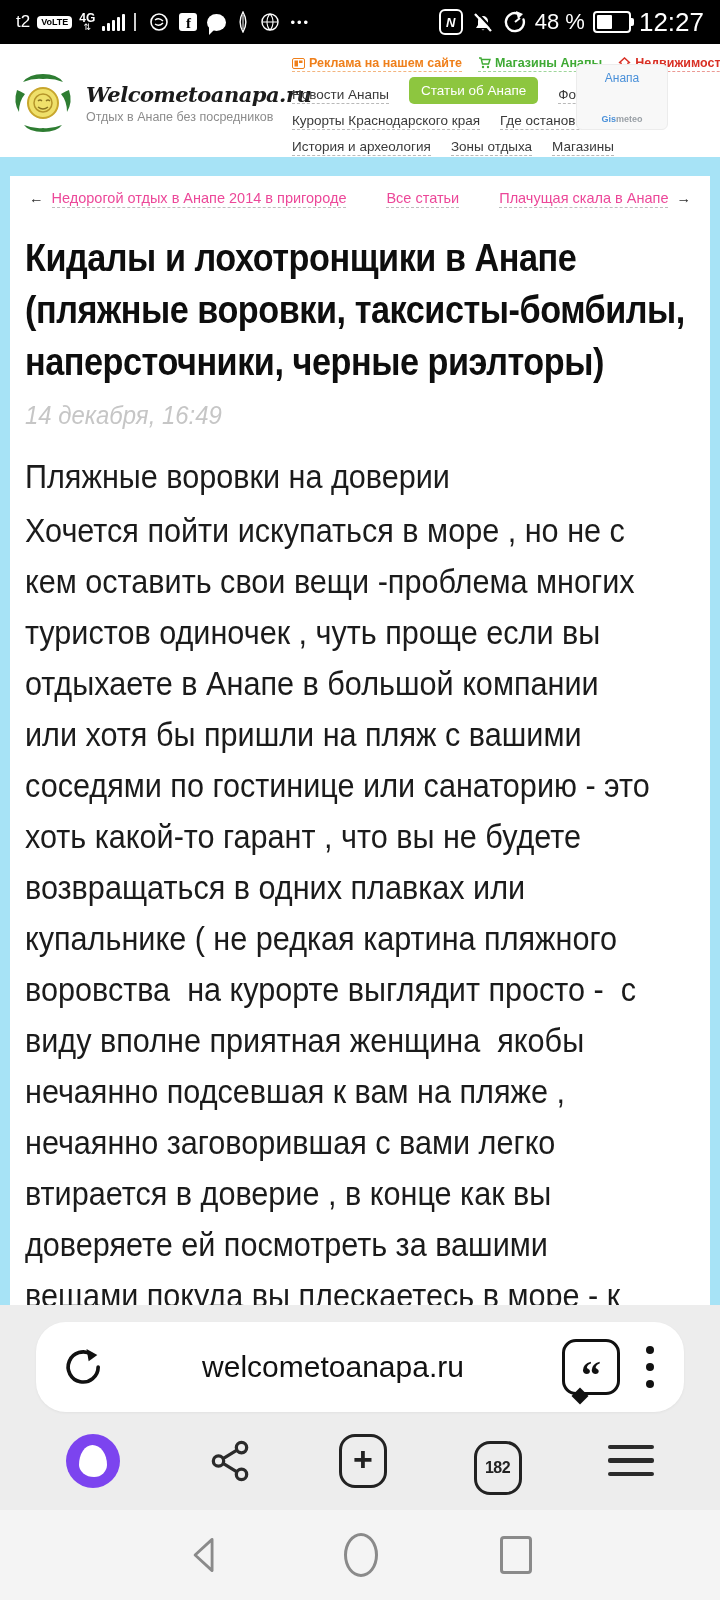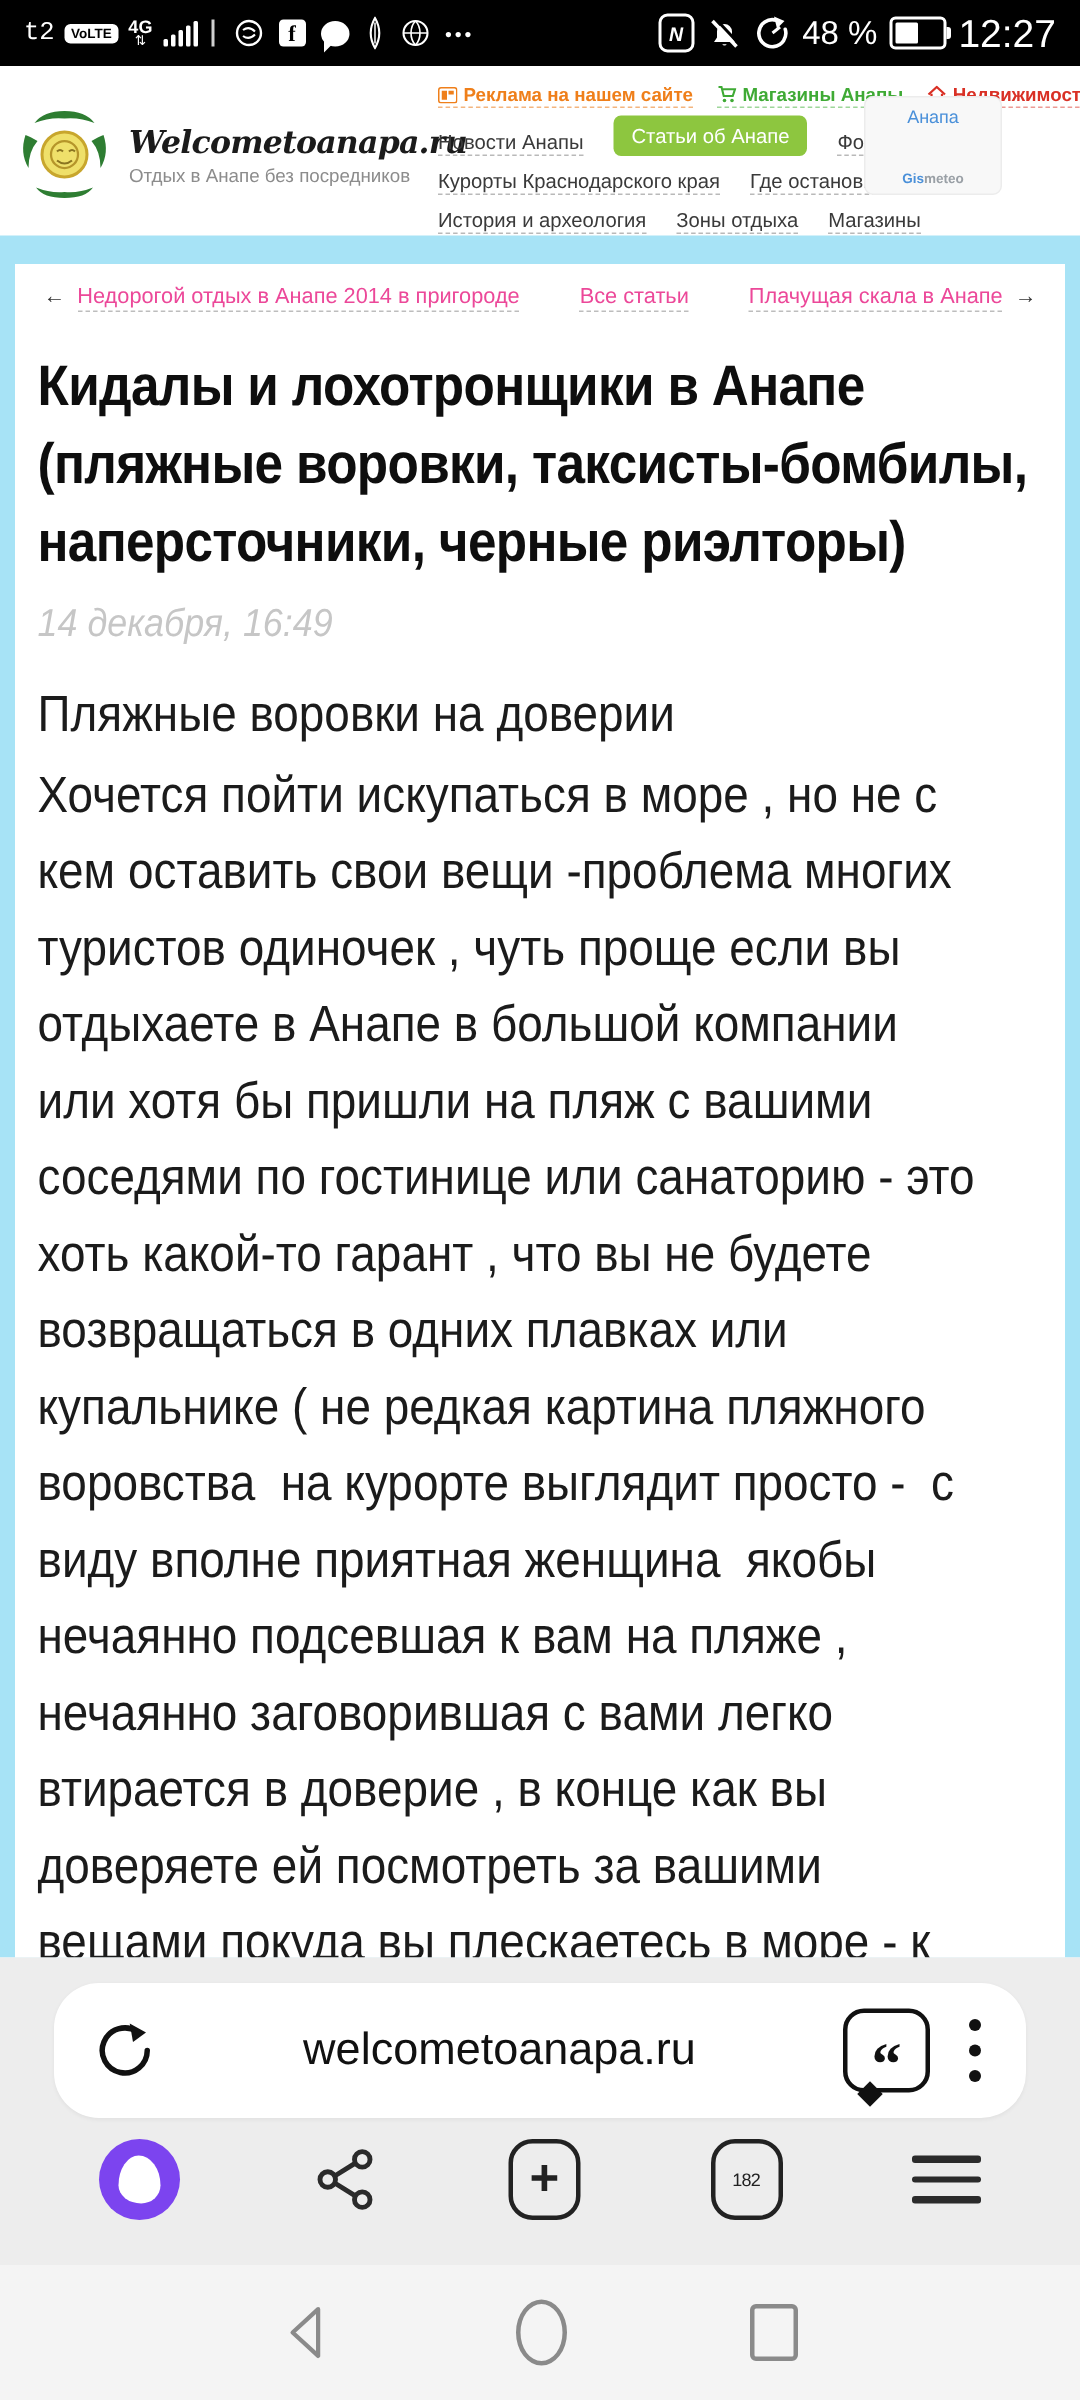--- a/index.html
+++ b/index.html
@@ -5,21 +5,21 @@
   html,body{margin:0;padding:0;}
   body{
     width:720px;height:1600px;position:relative;overflow:hidden;
     font-family:"Liberation Sans",sans-serif;background:#fff;
   }
   
   .status-bar{
     position:absolute;top:0;left:0;right:0;height:44px;background:#000;color:#fff;
     display:flex;align-items:center;padding:0 16px;box-sizing:border-box;gap:7px;
   }
-  .sb-carrier{font-size:17px;font-family:Liberation Mono, monospace;}
+  .sb-carrier{font-size:17px;}
   .sb-volte{background:#fff;color:#000;font-size:9px;font-weight:bold;border-radius:4px;padding:2px 4px;line-height:1;}
   .sb-net{display:flex;flex-direction:column;align-items:center;line-height:1;}
   .sb-net .g4{font-size:12px;font-weight:bold;}
   .sb-net .arr{font-size:9px;margin-top:-1px;}
   .sb-bars{display:flex;align-items:flex-end;gap:2px;height:18px;}
   .sb-bars i{display:block;width:3px;background:#fff;border-radius:1px;}
   .sb-divider{width:2px;height:18px;background:#cfcfcf;margin-left:2px;}
   .sb-appicons{display:flex;align-items:center;gap:10px;margin-left:6px;}
   .ic-fb{width:18px;height:18px;background:#fff;border-radius:3px;color:#000;
     font-family:"Liberation Serif",serif;font-weight:bold;font-size:15px;
@@ -89,21 +89,21 @@
     background:#111;transform:rotate(45deg);}
   .addr-kebab{display:flex;flex-direction:column;gap:9px;margin-right:30px;}
   .addr-kebab i{width:8px;height:8px;border-radius:50%;background:#111;}
   .toolbar{display:flex;justify-content:space-between;align-items:center;padding:14px 66px 0;}
   .alice{width:54px;height:54px;border-radius:50%;background:#7c44ef;display:flex;align-items:center;justify-content:center;}
   .alice i{display:block;width:28px;height:32px;background:#fff;
     border-radius:48% 52% 46% 54% / 62% 62% 38% 38%;}
   .tab-box{width:48px;height:54px;border:3.5px solid #222;border-radius:16px;box-sizing:border-box;
     display:flex;align-items:center;justify-content:center;color:#222;}
   .tab-box.plus{font-size:34px;font-weight:600;line-height:1;padding-bottom:3px;}
-  .tab-box.count{font-size:12px;font-weight:normal;letter-spacing:-0.5px;}
+  .tab-box.count{font-size:16px;font-weight:bold;letter-spacing:-0.5px;margin-top:15px;}
   .hamburger{display:flex;flex-direction:column;gap:9px;}
   .hamburger i{width:46px;height:4.5px;border-radius:2px;background:#2b2b2b;}
   .android-nav{position:absolute;top:1510px;left:0;right:0;height:90px;background:#f4f4f4;
     display:flex;align-items:center;justify-content:center;gap:122px;}
   .an-home{width:34px;height:44px;border:3px solid #8a8a8a;border-radius:50%;box-sizing:border-box;}
   .an-square{width:32px;height:38px;border:3px solid #8a8a8a;border-radius:4px;box-sizing:border-box;}
 </style>
 </head>
 <body>
 

